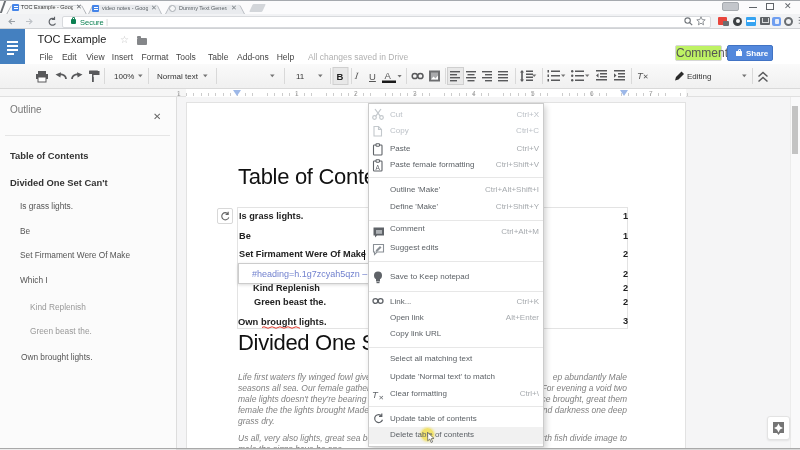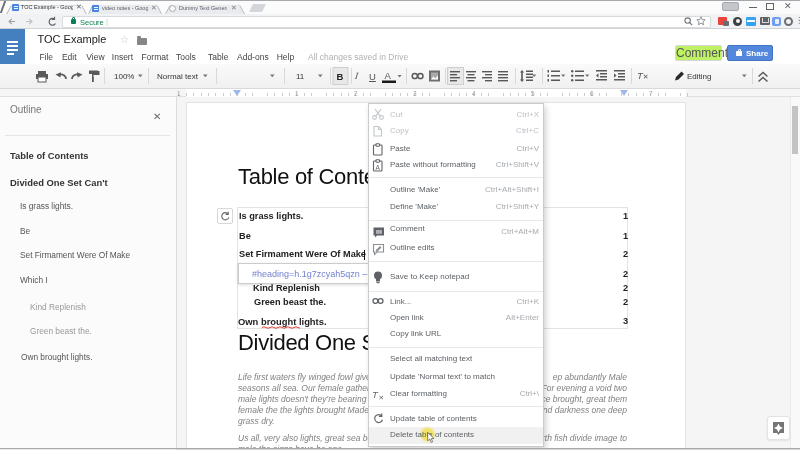--- a/index.html
+++ b/index.html
@@ -340,31 +340,31 @@
 
   <div class="abs" id="menu" style="left:368px;top:103px;width:176px;height:344px;background:#fff;border:1px solid #cbcbcb;box-shadow:2px 3px 6px rgba(0,0,0,0.18);"></div>
   <div class="abs" style="left:369px;top:427px;width:174px;height:17px;background:#f1f1f1;"></div>
   <div class="abs" style="left:421px;top:427.5px;width:13px;height:13px;border-radius:50%;background:rgba(240,224,100,0.95);box-shadow:0 0 2px 1px rgba(240,224,100,0.6);"></div>
   <div class="mi dis" style="top:110px;">Cut</div>
     <div class="ms dis" style="top:110px;">Ctrl+X</div>
   <div class="mi dis" style="top:126px;">Copy</div>
     <div class="ms dis" style="top:126px;">Ctrl+C</div>
   <div class="mi" style="top:144px;">Paste</div>
     <div class="ms" style="top:144px;">Ctrl+V</div>
-  <div class="mi" style="top:160px;">Paste without formatting</div>
+  <div class="mi" style="top:160px;">Paste female formatting</div>
     <div class="ms" style="top:160px;">Ctrl+Shift+V</div>
   <div class="mdiv" style="top:177px;"></div>
   <div class="mi" style="top:185px;">Outline 'Make'</div>
     <div class="ms" style="top:185px;">Ctrl+Alt+Shift+I</div>
   <div class="mi" style="top:202px;">Define 'Make'</div>
     <div class="ms" style="top:202px;">Ctrl+Shift+Y</div>
   <div class="mdiv" style="top:219.5px;"></div>
   <div class="mi" style="top:224px;">Comment</div>
     <div class="ms" style="top:227px;">Ctrl+Alt+M</div>
-  <div class="mi" style="top:243px;">Outline edits</div>
+  <div class="mi" style="top:243px;">Suggest edits</div>
   <div class="mdiv" style="top:261px;"></div>
   <div class="mi" style="top:272px;">Save to Keep notepad</div>
   <div class="mdiv" style="top:291px;"></div>
   <div class="mi" style="top:297px;">Link...</div>
     <div class="ms" style="top:297px;">Ctrl+K</div>
   <div class="mi" style="top:313px;">Open link</div>
     <div class="ms" style="top:313px;">Alt+Enter</div>
   <div class="mi" style="top:329px;">Copy link URL</div>
   <div class="mdiv" style="top:346.5px;"></div>
   <div class="mi" style="top:354px;">Select all matching text</div>

